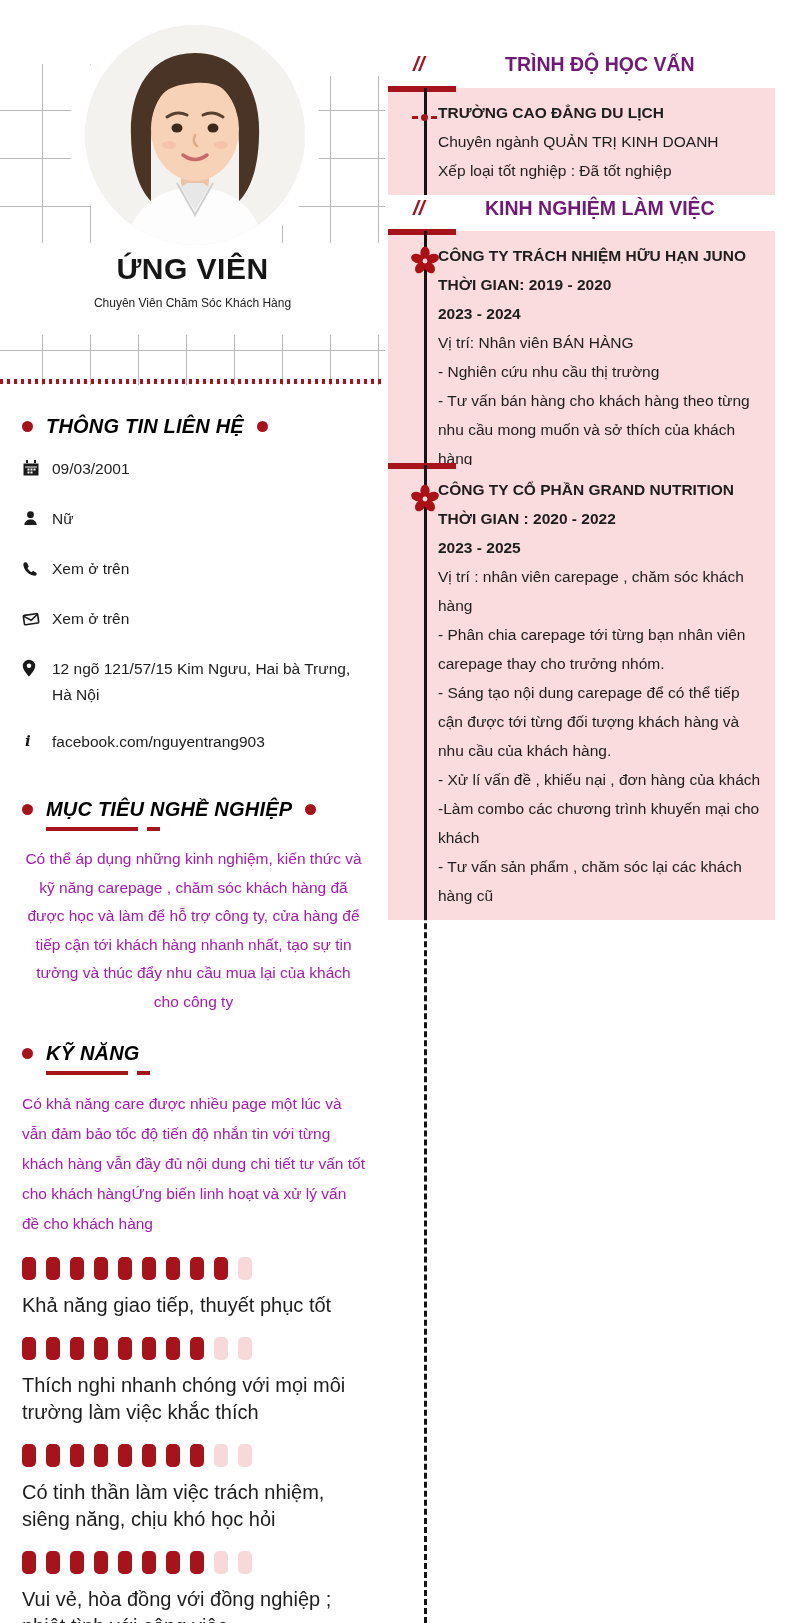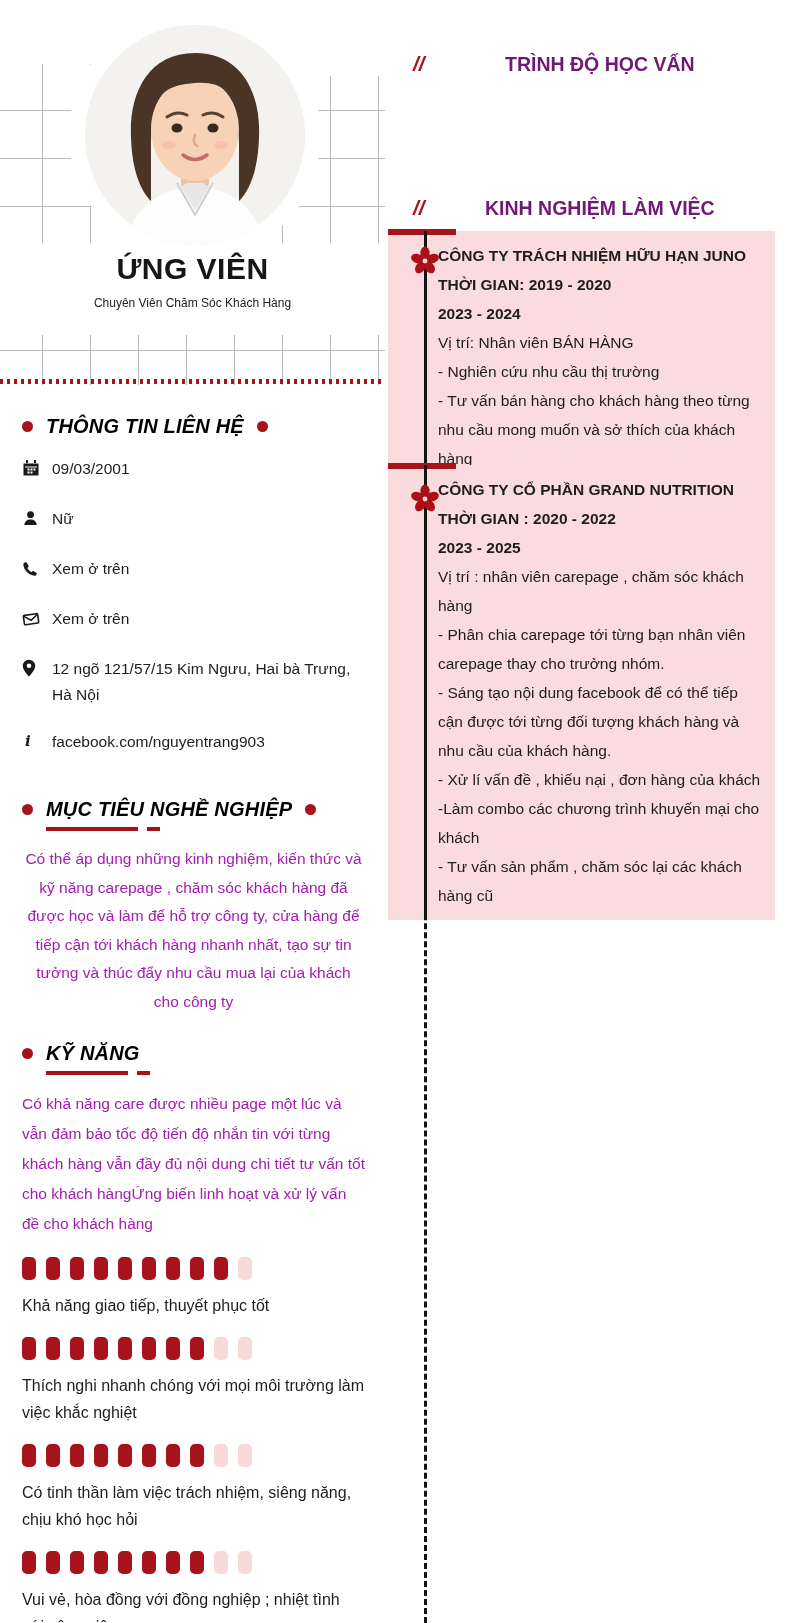--- a/index.html
+++ b/index.html
@@ -34,21 +34,21 @@
   .rule-main{height:4px;background:var(--accent);width:92px;}
   .rule-dash{height:4px;background:var(--accent);width:13px;}
   .contact-list{margin-top:18px;}
   .c-row{display:flex;margin-bottom:21px;font-size:15.5px;line-height:26px;}
   .c-ic{width:30px;flex:0 0 auto;padding-top:3px;}
   .body-text{font-size:15.5px;line-height:28.5px;color:#a21caf;margin:14px 0 0 0;}
   .skill-intro{line-height:30px;}
   .dotrow{display:flex;gap:10px;margin:18px 0 12px 0;}
   .dotrow .sdot{width:14px;height:23px;border-radius:5px;background:var(--accent);}
   .dotrow .sdot.off{background:#f8d9d9;}
-  .bar-label{font-size:16px;line-height:27px;margin:0 0 4px 0;}
+  .bar-label{font-size:20px;line-height:27px;margin:0 0 4px 0;}
   .mt26{margin-top:26px;} .mt40{margin-top:40px;text-align:center;}
   
   .right-col{position:absolute;left:388px;top:0;width:412px;height:1623px;}
   .r-head{position:absolute;left:0;display:flex;align-items:center;width:387px;}
   .slashes{font-size:21px;font-weight:800;font-style:italic;color:var(--accent);margin-left:25px;}
   .r-title{flex:1;text-align:center;font-size:19.5px;font-weight:800;color:#701a75;}
   .pinkbox{position:absolute;left:0;width:387px;background:#fbdcde;box-sizing:border-box;
     padding:10px 12px 10px 50px;font-size:15.5px;line-height:29px;}
   .vline{position:absolute;left:36px;top:0;bottom:0;width:3px;background:#141414;}
   .topbar{position:absolute;left:0;top:-2px;width:68px;height:6px;background:var(--accent);}
@@ -211,21 +211,21 @@
           <span class="sdot"></span>
           <span class="sdot"></span>
           <span class="sdot"></span>
           <span class="sdot"></span>
           <span class="sdot"></span>
           <span class="sdot"></span>
           <span class="sdot"></span>
           <span class="sdot off"></span>
           <span class="sdot off"></span>
         </div>
-      <p class="bar-label">Thích nghi nhanh chóng với mọi môi trường làm việc khắc nghiệt</p>
+      <p class="bar-label">Thích nghi nhanh chóng với mọi môi trường làm việc khắc thích</p>
 
       <div class="dotrow">
           <span class="sdot"></span>
           <span class="sdot"></span>
           <span class="sdot"></span>
           <span class="sdot"></span>
           <span class="sdot"></span>
           <span class="sdot"></span>
           <span class="sdot"></span>
           <span class="sdot"></span>
@@ -253,20 +253,32 @@
   </div>
 </div>
 
 <div class="right-col">
 
   <div class="r-head" style="top:52px">
     <span class="slashes">//</span>
     <span class="r-title">TRÌNH ĐỘ HỌC VẤN</span>
   </div>
 
+  <div class="pinkbox" style="top:88px;min-height:84px">
+    <div class="topbar"></div>
+    <div class="vline"></div>
+    <div class="marker">
+      <span class="md"></span>
+        <span class="mo"></span>
+        <span class="md"></span>
+    </div>
+    <div class="bold-line">TRƯỜNG CAO ĐẲNG DU LỊCH</div>
+    <div>Chuyên ngành QUẢN TRỊ KINH DOANH</div>
+    <div>Xếp loại tốt nghiệp : Đã tốt nghiệp</div>
+  </div>
 
   <div class="r-head" style="top:196px">
     <span class="slashes">//</span>
     <span class="r-title">KINH NGHIỆM LÀM VIỆC</span>
   </div>
 
   <div class="pinkbox" style="top:231px;min-height:196px">
     <div class="topbar"></div>
     <div class="vline"></div>
     <span class="flower" style="top:14px">
@@ -303,20 +315,20 @@
           <ellipse cx="16" cy="8" rx="4.6" ry="6.4" transform="rotate(216 16 16)"></ellipse>
           <ellipse cx="16" cy="8" rx="4.6" ry="6.4" transform="rotate(288 16 16)"></ellipse>
         </g>
         <circle cx="16" cy="16" r="2.4" fill="#fbdcde"></circle>
       </svg>
     </span>
     <div class="bold-line">CÔNG TY CỔ PHẦN GRAND NUTRITION THỜI GIAN : 2020 - 2022</div>
     <div class="bold-line">2023 - 2025</div>
     <div>Vị trí : nhân viên carepage , chăm sóc khách hàng</div>
     <div>- Phân chia carepage tới từng bạn nhân viên carepage thay cho trưởng nhóm.</div>
-    <div>- Sáng tạo nội dung facebook để có thể tiếp cận được tới từng đối tượng khách hàng và nhu cầu của khách hàng.</div>
+    <div>- Sáng tạo nội dung carepage để có thể tiếp cận được tới từng đối tượng khách hàng và nhu cầu của khách hàng.</div>
     <div>- Xử lí vấn đề , khiếu nại , đơn hàng của khách</div>
     <div>-Làm combo các chương trình khuyến mại cho khách</div>
     <div>- Tư vấn sản phẩm , chăm sóc lại các khách hàng cũ</div>
   </div>
 
   <div class="dashseg" style="top:788px;height:835px"></div>
 </div>
 
 </body></html>

